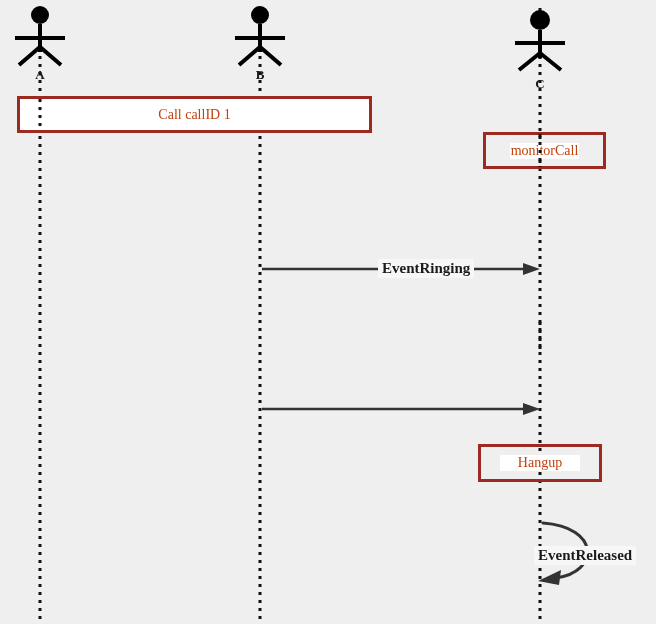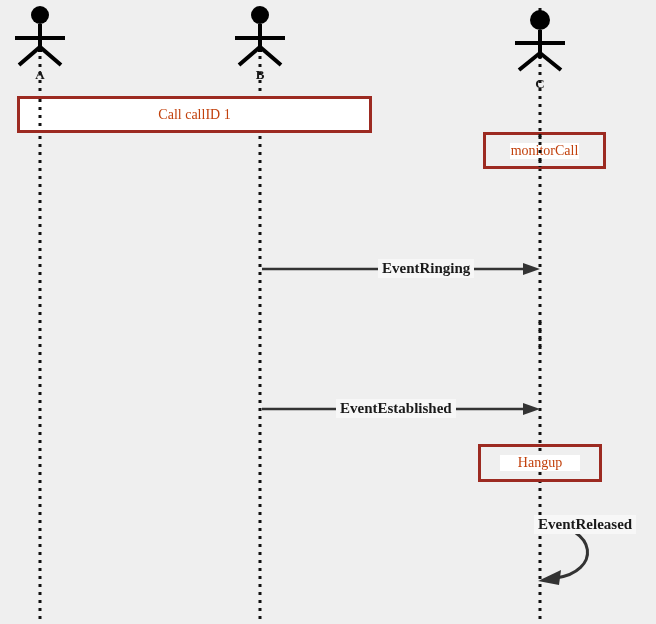--- a/index.html
+++ b/index.html
@@ -161,21 +161,18 @@
     <g>
       <path class="msg-arc" d="M543 523 C 600 527, 600 572, 556 578"></path>
       <path class="arrow-head" d="M538 581 L561 570 L559 585 Z"></path>
     </g>
   </svg>
 
   <div class="msg-label" style="left:349px; top:259px; font-size:15px;margin-left:29px;">
     <span>EventRinging</span>
   </div>
 
-  <div class="msg-label" style="left:336px; top:399px; font-size:15px;">
-    <span>EventEstablished</span>
-  </div>
 
-  <div class="msg-label" style="left:534px; top:515px; font-size:15px;">
+  <div class="msg-label" style="left:534px; top:546px; font-size:15px;">
     <span>EventReleased</span>
   </div>
 
 </div>
 
 </body></html>

